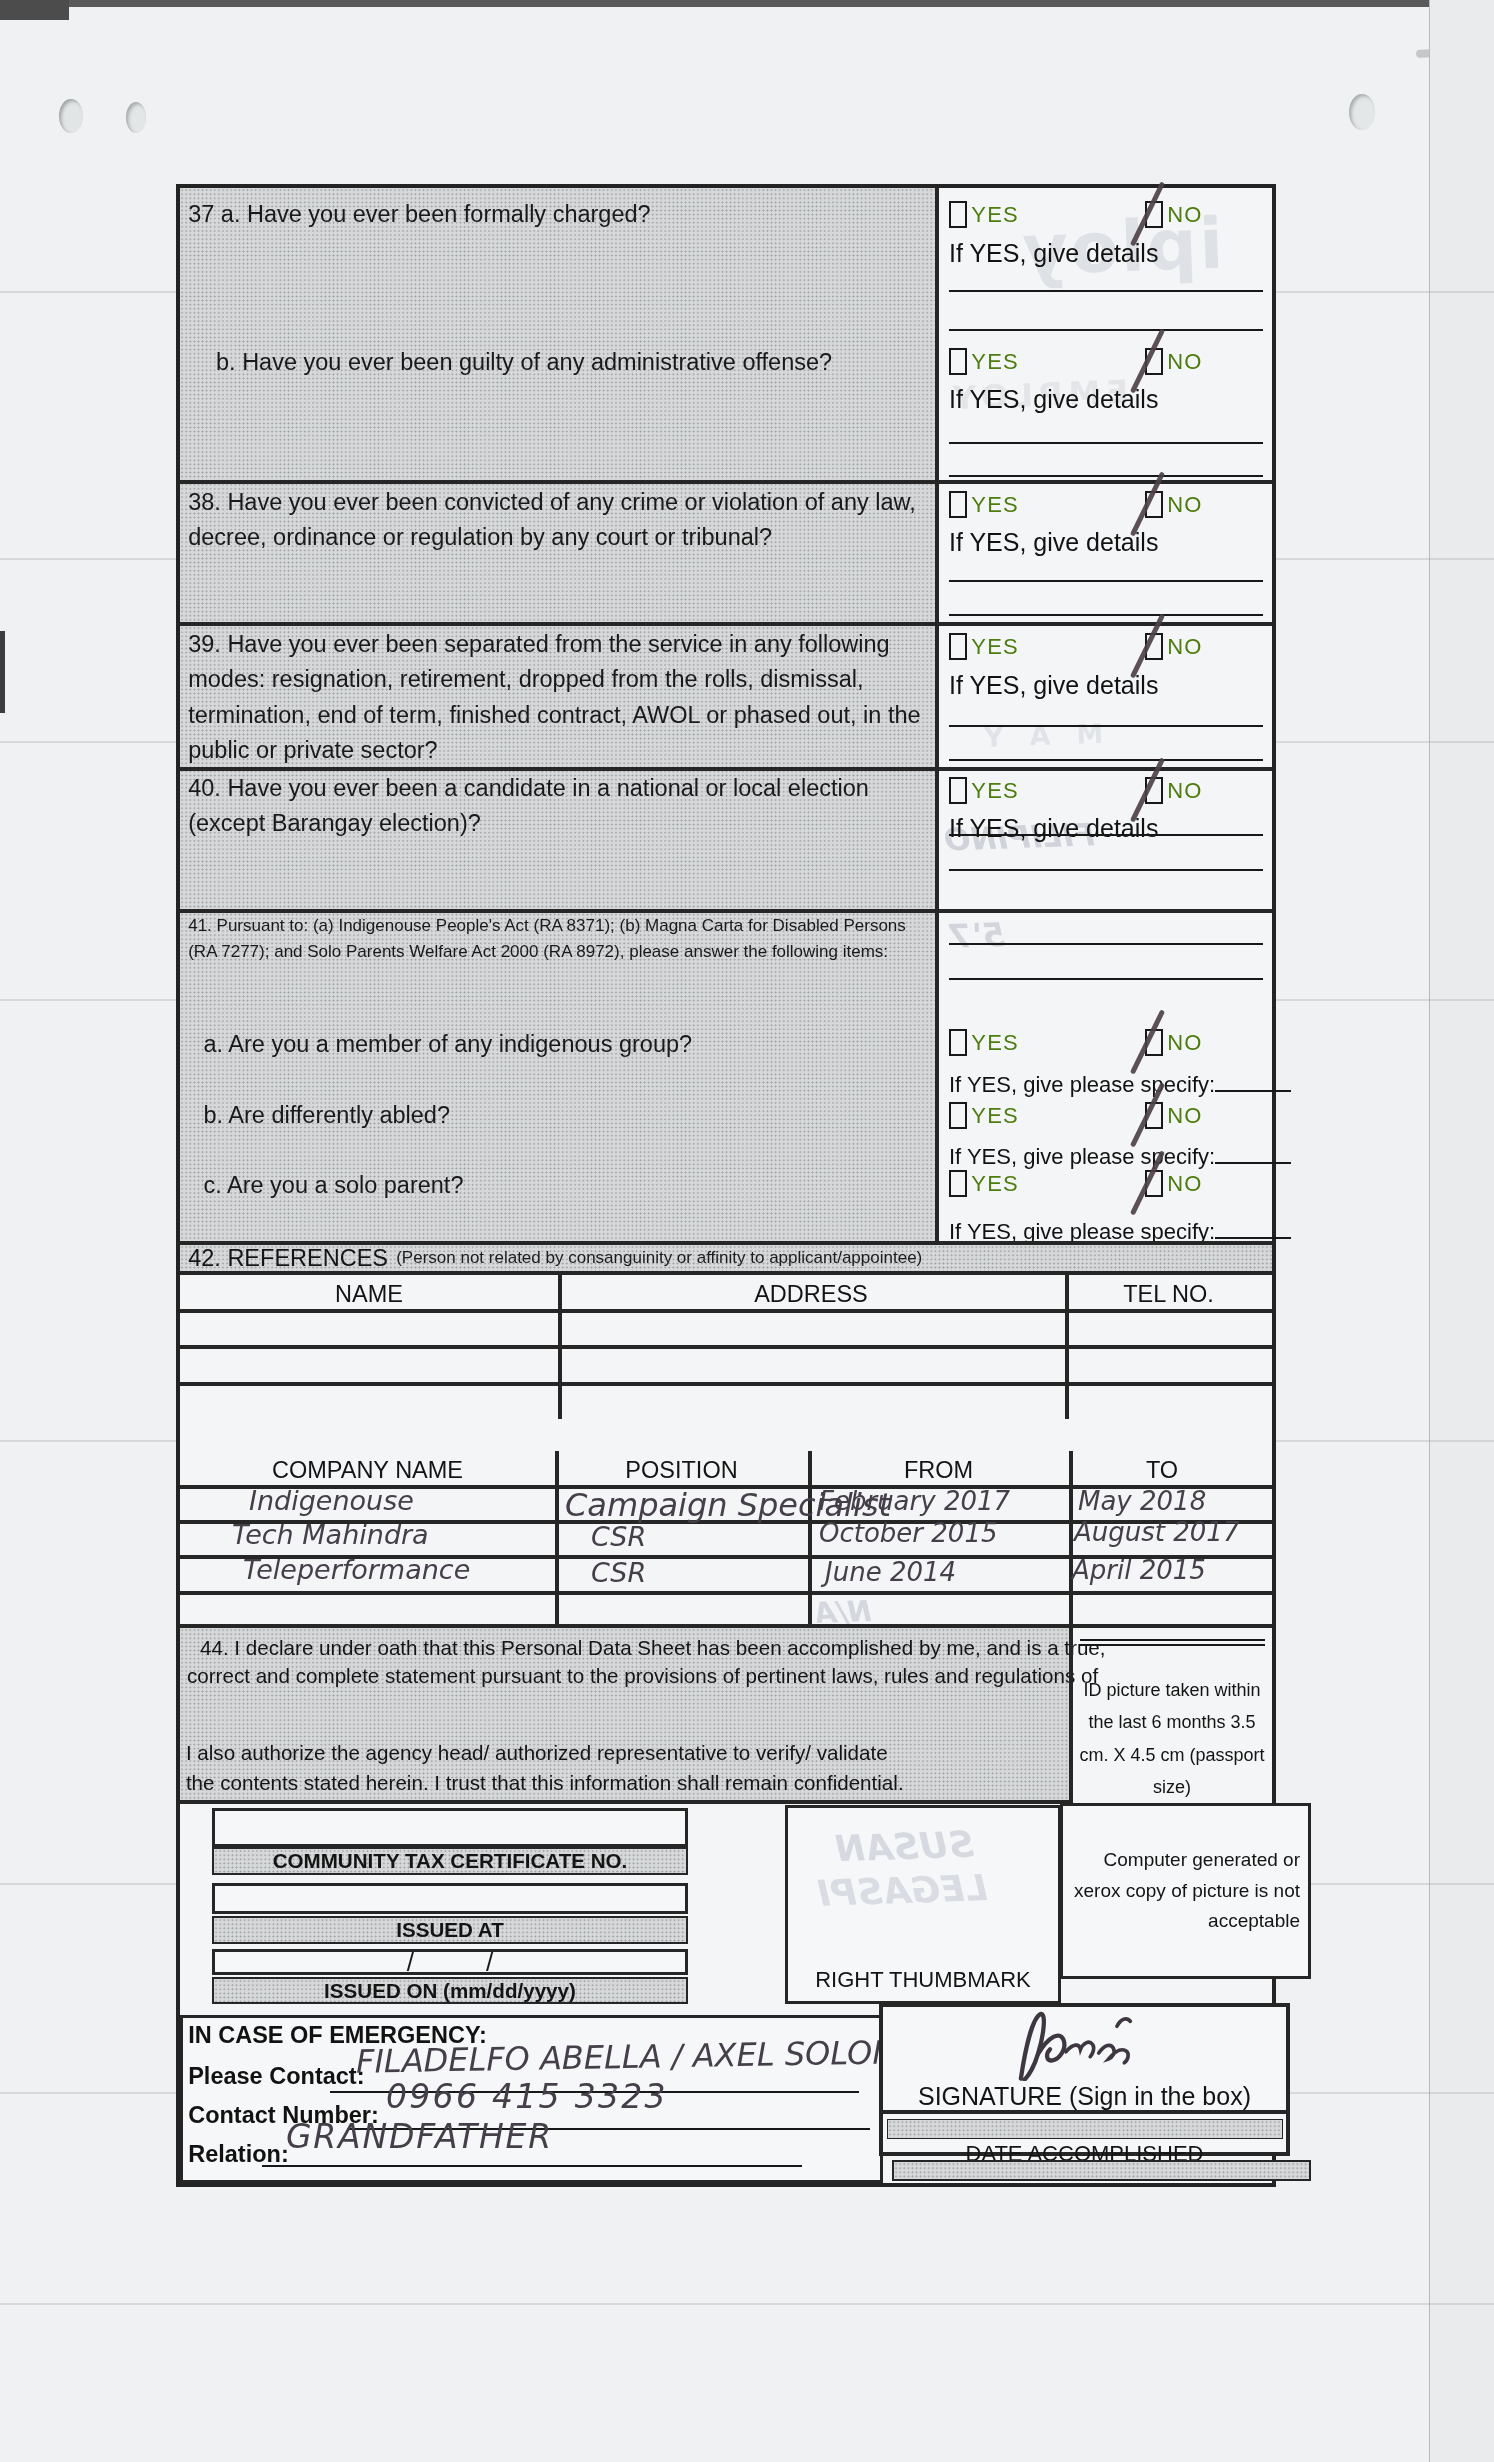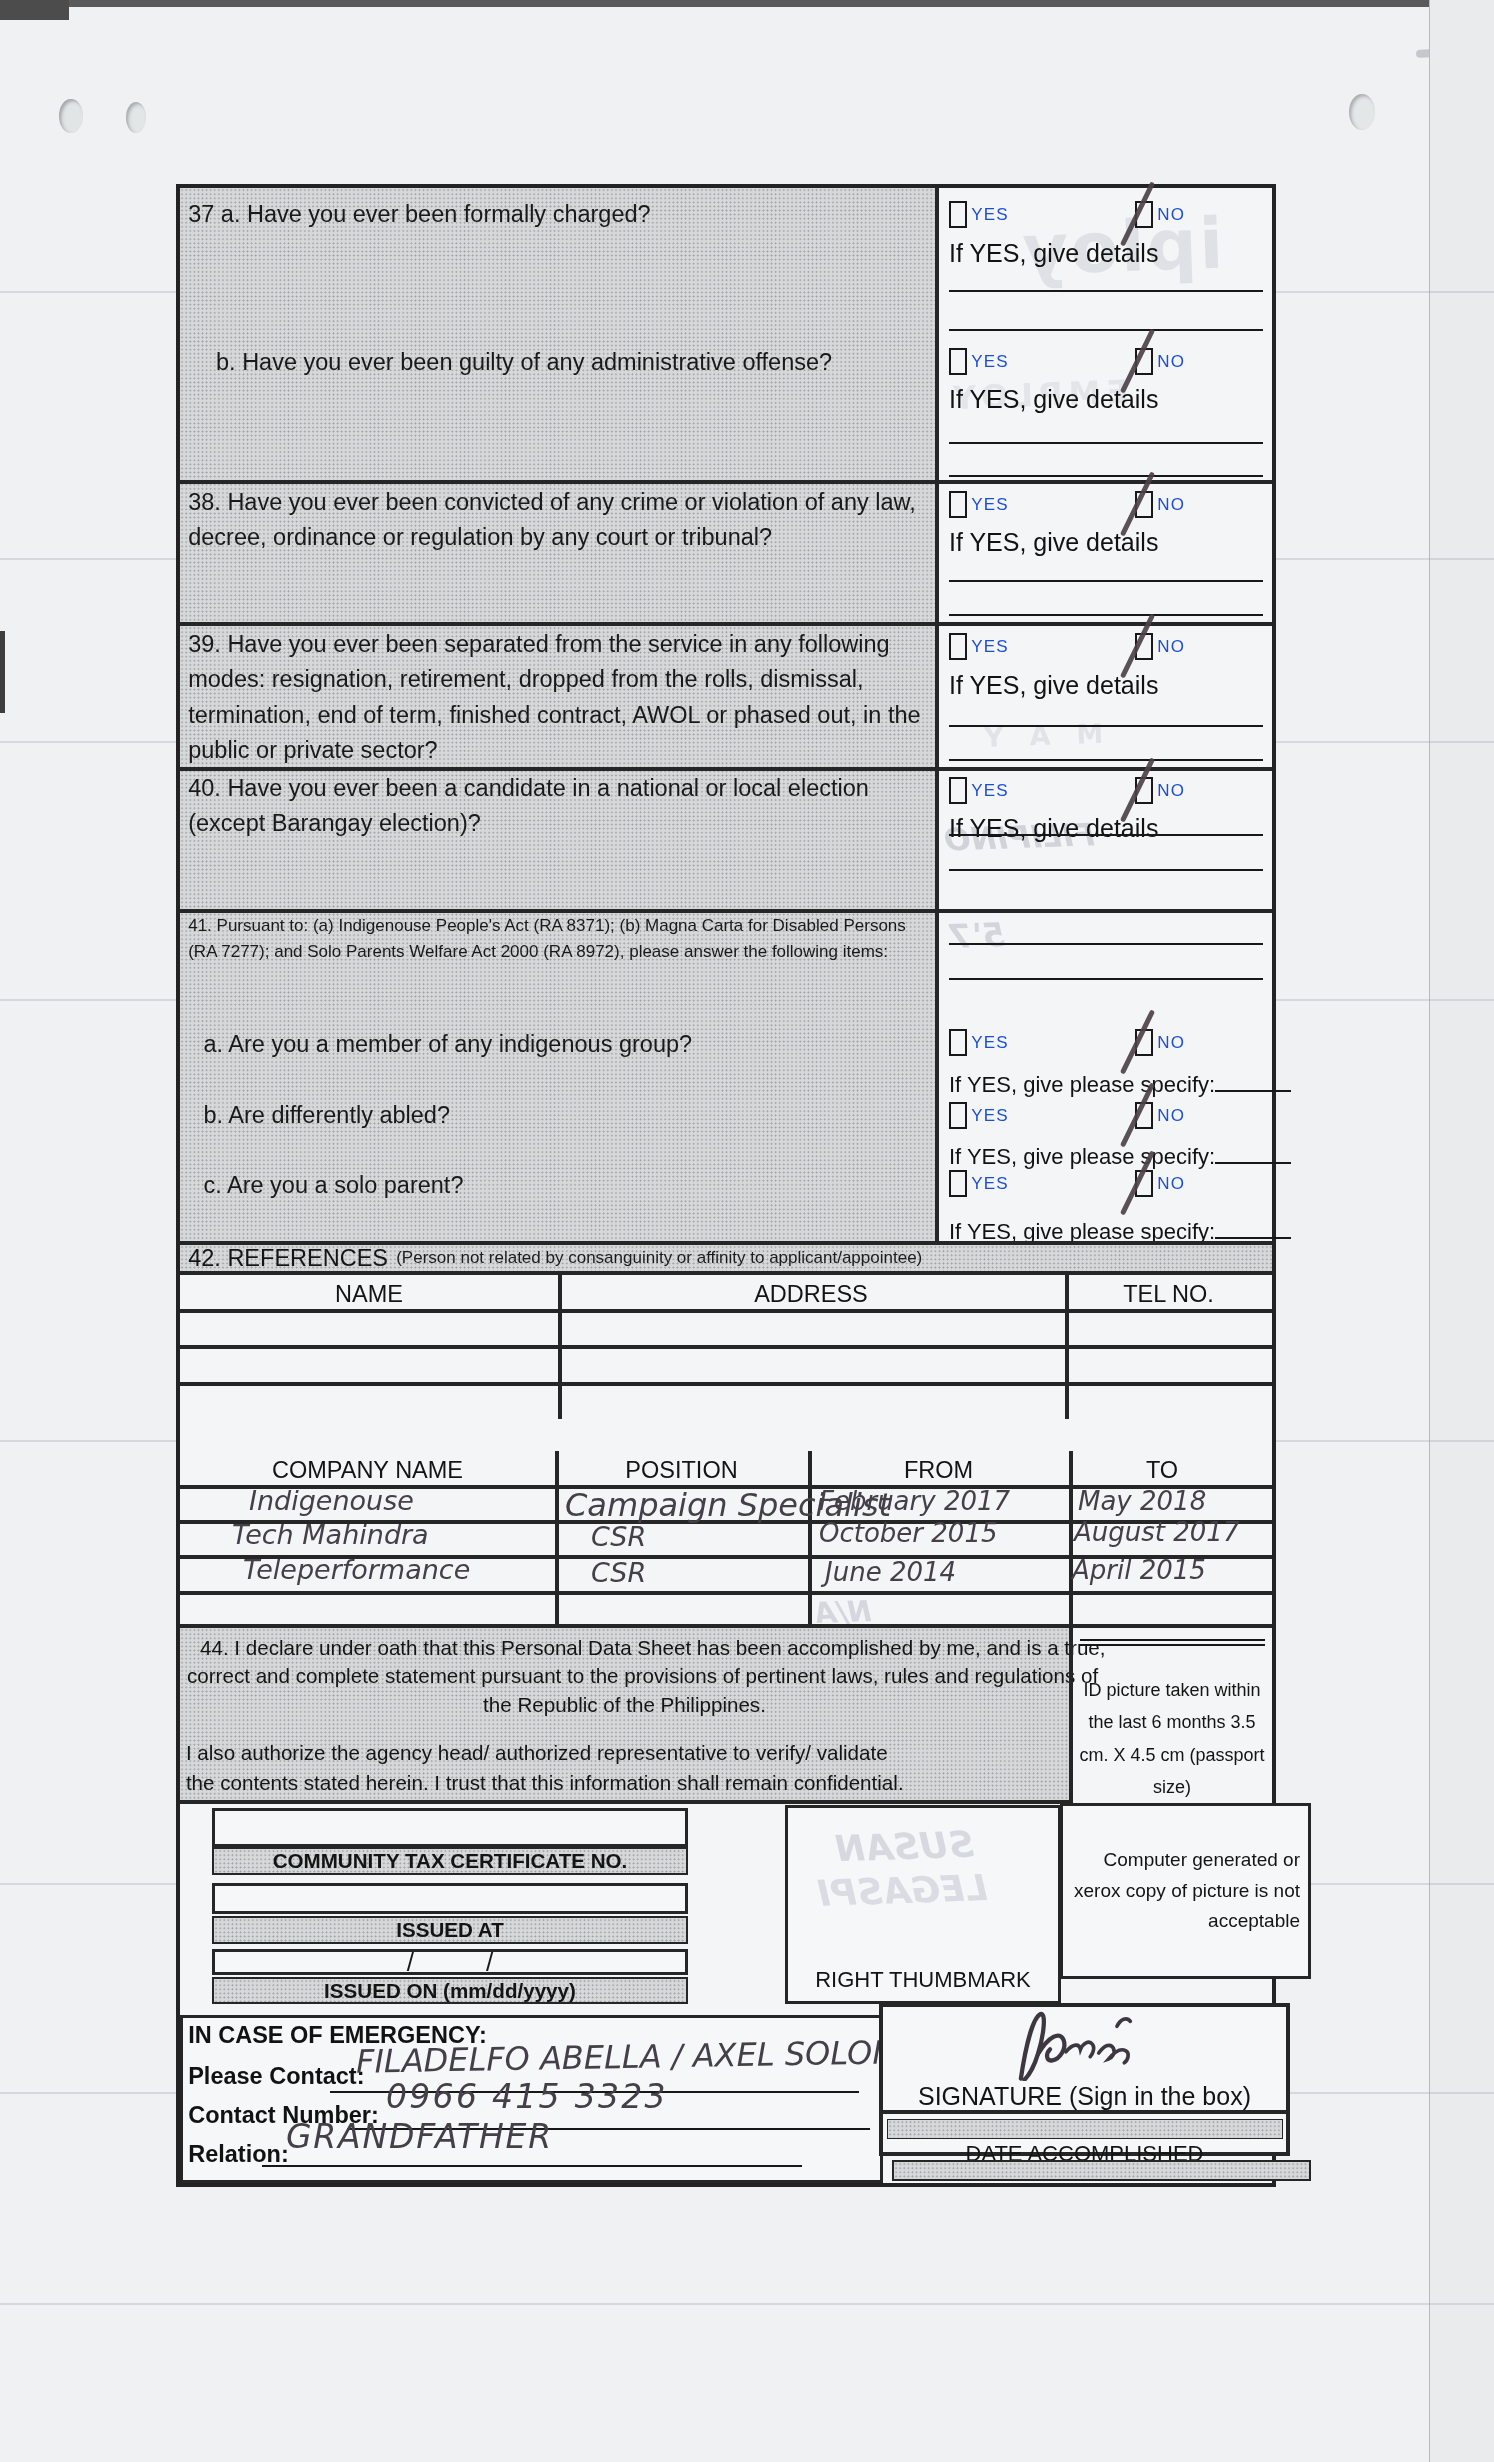--- a/index.html
+++ b/index.html
@@ -11,21 +11,21 @@
   .fi{position:relative;width:100%;height:100%}
   .qt{font-size:23.5px;line-height:1.5;color:#191919}
   .qs{font-size:17px;line-height:1.55;color:#191919}
   .ifyes{font-size:25px;color:#121212;white-space:nowrap}
   .ln{border-top:2.9px solid #181818;height:0}
   .hdiv{left:0;width:100%;background:#262626}
   .vdiv{background:#262626}
   .cbs{display:flex;gap:126px}
   .cbg{position:relative;display:inline-flex;align-items:flex-start;gap:4.7px}
   .cb{width:17.6px;height:27px;border:2.9px solid #181818;flex:none}
-  .cbl{font-size:17px;color:#1d4ed8;letter-spacing:1.2px;line-height:27px}
+  .cbl{font-size:22px;color:#4d7c0f;letter-spacing:1.2px;line-height:27px}
   .slash{position:absolute;left:0;top:-22px;width:5.3px;height:70px;background:#4c4148;transform:rotate(26deg);border-radius:2.9px;opacity:.92}
   .band{left:0;width:100%;border-top:4.1px solid #262626;border-bottom:4.1px solid #262626;display:flex;align-items:center;gap:8.2px;padding-left:8.2px}
   .bandtitle{font-size:23.5px;color:#141414;white-space:nowrap}
   .bandnote{font-size:17px;color:#1c1c1c;white-space:nowrap}
   .th{font-size:23.5px;color:#141414;text-align:center}
   .hw{font-family:"DejaVu Sans",sans-serif;font-style:italic;color:#453f49;white-space:nowrap}
   .ghost{font-family:"DejaVu Sans",sans-serif;font-weight:bold;color:#c4c9d1;transform:scaleX(-1) rotate(2deg);opacity:.6;white-space:nowrap}
   .hbar{border:2.9px solid #262626;display:flex;align-items:center;justify-content:center}
   .hbar span{font-size:20.6px;font-weight:600;color:#141414;white-space:nowrap}
   .wbox{border:3.5px solid #262626;background:#f6f7f8}
@@ -239,21 +239,20 @@
       <div class="abs hw" style="left:411px;top:1369px;font-size:27px">CSR</div>
       <div class="abs hw" style="left:645px;top:1369px;font-size:26px">June 2014</div>
       <div class="abs hw" style="left:892px;top:1367px;font-size:26px">April 2015</div>
       <div class="abs ghost" style="left:634px;top:1407px;font-size:29px;color:#c0c5cf;font-style:italic">N/A</div>
 
       <div class="abs hdiv" style="top:1436px;height:4.1px"></div>
 
       <div class="abs halftone" style="left:0;top:1440px;width:889px;height:172px"></div>
       <div class="abs decl" style="left:20px;top:1446px">44. I declare under oath that this Personal Data Sheet has been accomplished by me, and is a true,</div>
       <div class="abs decl" style="left:7px;top:1474px">correct and complete statement pursuant to the provisions of pertinent laws, rules and regulations of</div>
-      <div class="abs decl" style="left:0;top:1503px;width:889px;text-align:center;white-space:normal">the Republic of the Philippines.</div>
       <div class="abs decl" style="left:5.9px;top:1551px">I also authorize the agency head/ authorized representative to verify/ validate</div>
       <div class="abs decl" style="left:5.9px;top:1581px">the contents stated herein. I trust that this information shall remain confidential.</div>
       <div class="abs hdiv" style="top:1612px;height:4.1px;width:889px"></div>
 
       <div class="abs vdiv" style="left:889px;top:1440px;width:4.1px;height:176px"></div>
       <div class="abs ln" style="left:900px;top:1451px;width:185px"></div>
       <div class="abs ln" style="left:900px;top:1456px;width:185px"></div>
       <div class="abs" style="left:895px;top:1486px;width:194px;font-size:18px;line-height:1.8;text-align:center;color:#141414">ID picture taken within the last 6 months 3.5 cm. X 4.5 cm (passport size)</div>
 
       <div class="abs wbox" style="left:32px;top:1620px;width:476px;height:39px"></div>

